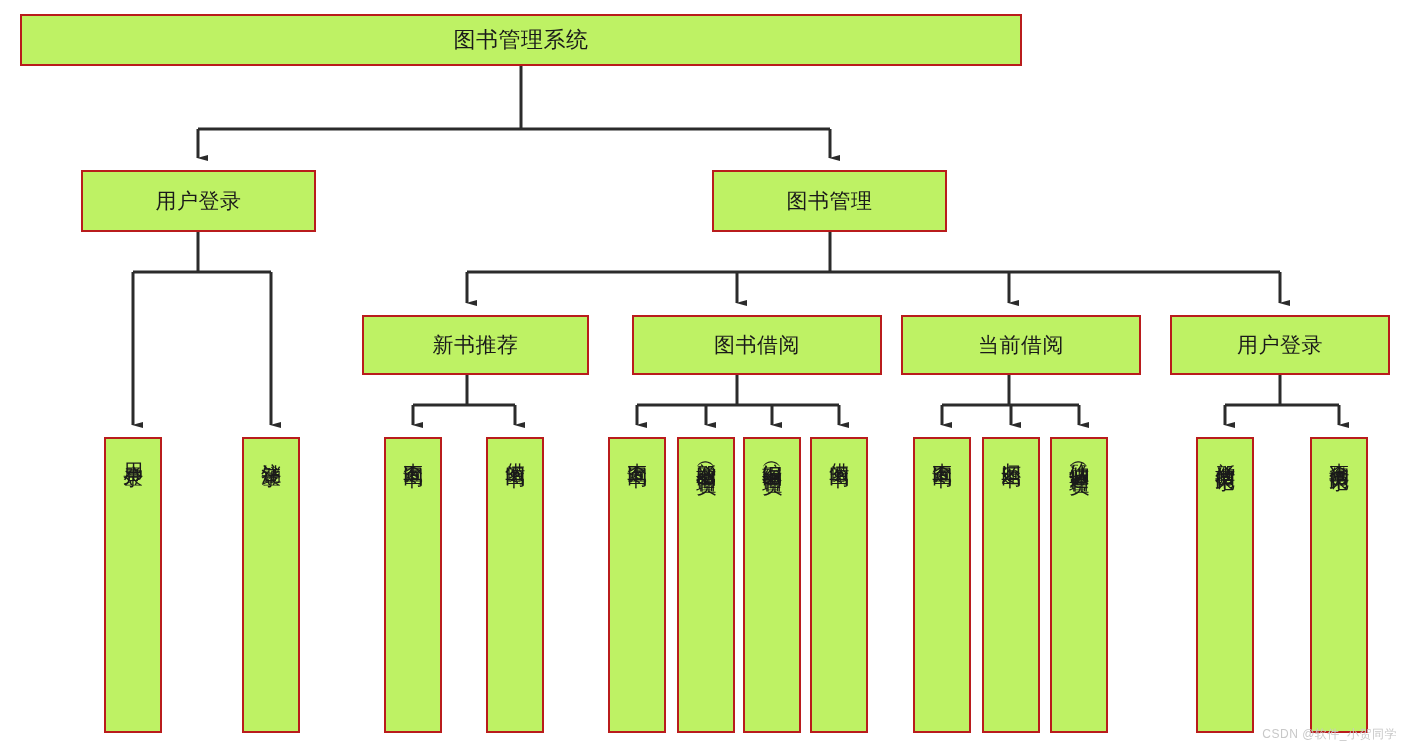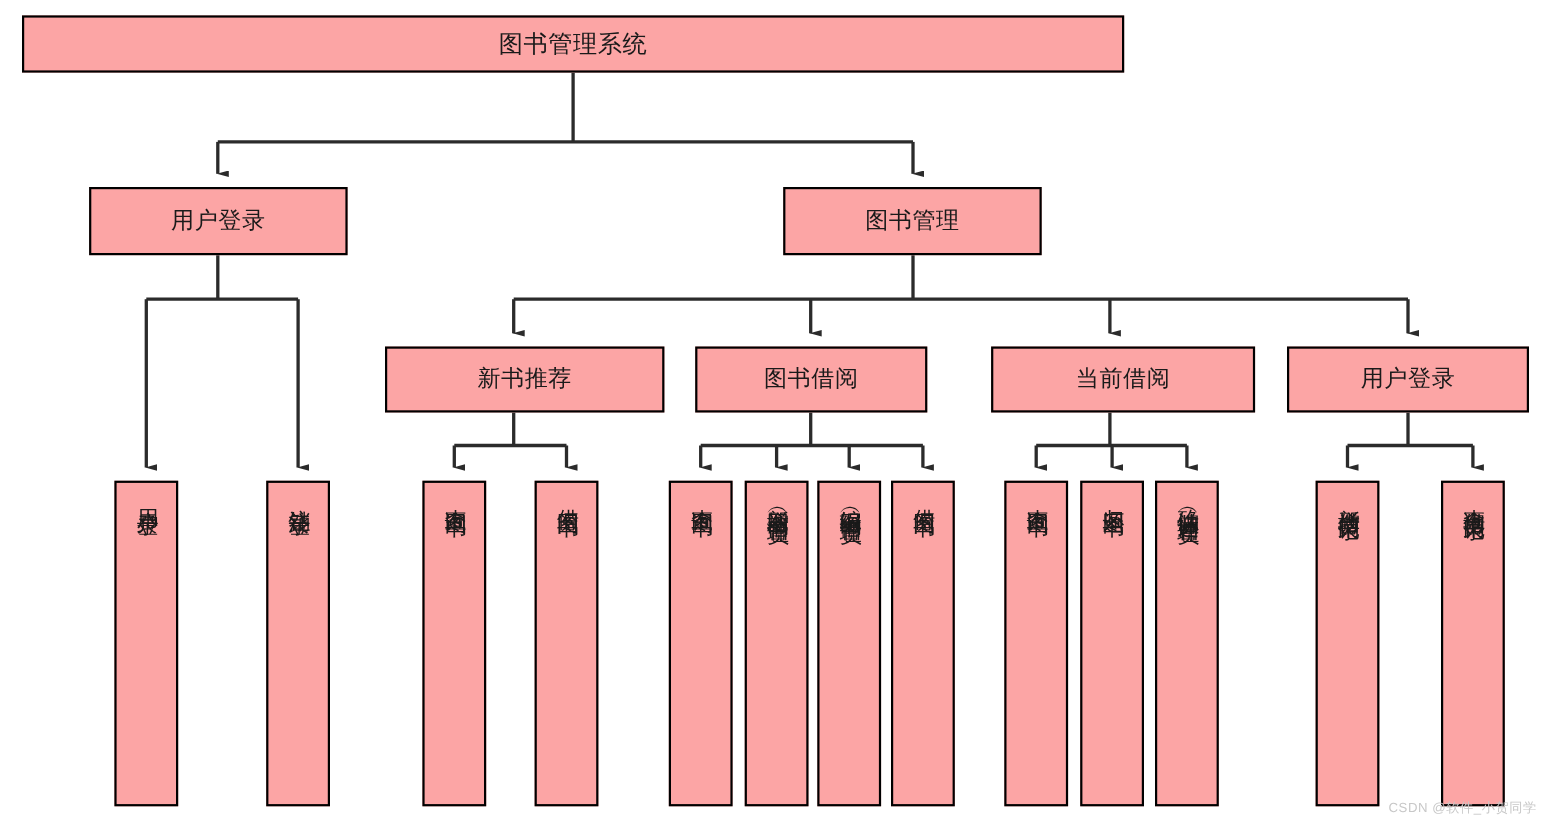--- a/index.html
+++ b/index.html
@@ -22,22 +22,22 @@
     position: absolute;
     left: 0;
     top: 0;
     width: 1405px;
     height: 747px;
     pointer-events: none;
   }
   .node {
     position: absolute;
     box-sizing: border-box;
-    background: #fca5a5;
-    border: 2px solid #000000;
+    background: #bef264;
+    border: 2px solid #b91c1c;
     display: flex;
     align-items: center;
     justify-content: center;
     color: #1a1a1a;
   }
   .node .label {
     font-size: 21px;
     line-height: 1.15;
     letter-spacing: 0.5px;
     white-space: nowrap;
@@ -133,24 +133,24 @@
     <span class="label">图书管理系统</span>
   </div>
 
   <div class="node lvl2" style="left:81px; top:170px; width:235px; height:62px;">
     <span class="label">用户登录</span>
   </div>
   <div class="node lvl2" style="left:712px; top:170px; width:235px; height:62px;">
     <span class="label">图书管理</span>
   </div>
 
-  <div class="node lvl3" style="left:350px; top:315px; width:254px; height:60px;">
+  <div class="node lvl3" style="left:362px; top:315px; width:227px; height:60px;">
     <span class="label">新书推荐</span>
   </div>
-  <div class="node lvl3" style="left:632px; top:315px; width:211px; height:60px;">
+  <div class="node lvl3" style="left:632px; top:315px; width:250px; height:60px;">
     <span class="label">图书借阅</span>
   </div>
   <div class="node lvl3" style="left:901px; top:315px; width:240px; height:60px;">
     <span class="label">当前借阅</span>
   </div>
   <div class="node lvl3" style="left:1170px; top:315px; width:220px; height:60px;">
     <span class="label">用户登录</span>
   </div>
 
   <div class="node leaf" style="left:104px; top:437px; width:58px; height:296px;">

